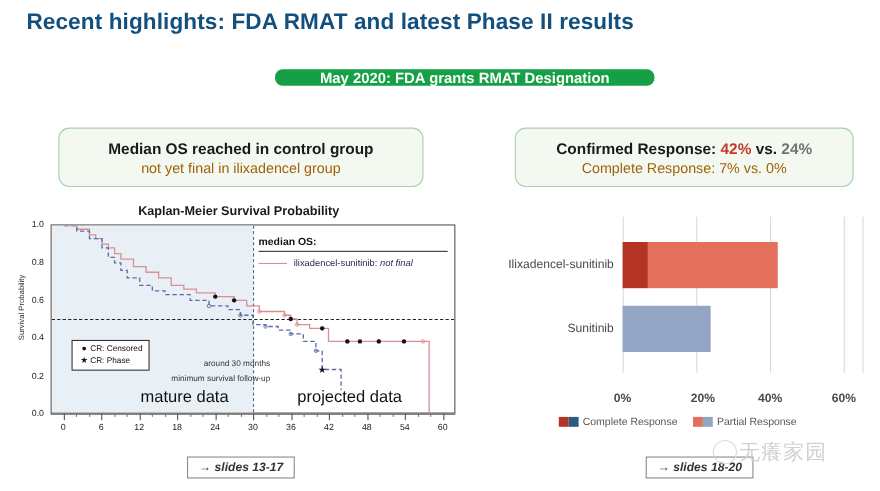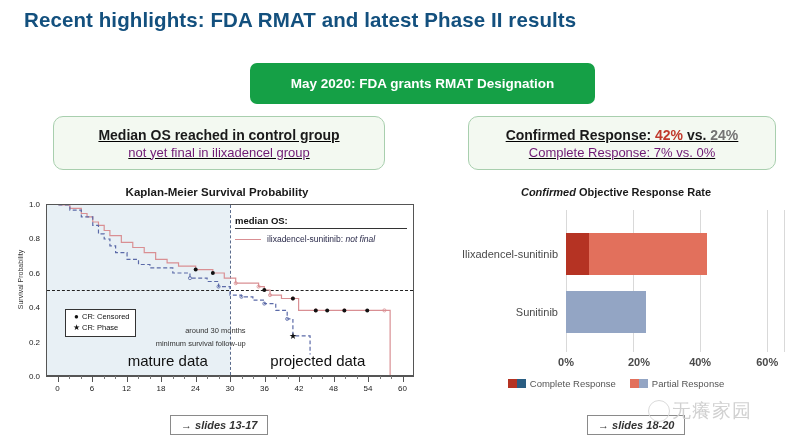--- a/index.html
+++ b/index.html
@@ -12,38 +12,38 @@
 
   
   .title{
     position:absolute;left:24px;top:8px;
     font-size:20.5px;font-weight:bold;color:#13507e;
     letter-spacing:0.1px;white-space:nowrap;
   }
 
   
   .banner{
-    position:absolute;left:250px;top:63px;width:345px;height:41px;
+    position:absolute;left:250px;top:63px;width:345px;height:15px;
     background:#15a046;border-radius:7px;
     display:flex;align-items:center;justify-content:center;
   }
   .banner-text{
     color:#ffffff;font-size:13.5px;font-weight:bold;white-space:nowrap;
   }
 
   
   .callout{
     position:absolute;border:1px solid #a8cfae;border-radius:10px;
     background:#f3f9f1;display:flex;flex-direction:column;
-    align-items:center;justify-content:center;text-decoration:underline;
+    align-items:center;justify-content:center;
   }
   .callout.left{left:53px;top:116px;width:330px;height:52px;}
   .callout.right{left:468px;top:116px;width:306px;height:52px;}
   .callout-main{font-size:14px;font-weight:bold;color:#1a1a1a;white-space:nowrap;}
-  .callout-sub{font-size:13px;color:#701a75;margin-top:2px;white-space:nowrap;}
+  .callout-sub{font-size:13px;color:#a16207;margin-top:2px;white-space:nowrap;}
   .hl-red{color:#c0392b;font-weight:bold;}
   .hl-blue{color:#737373;font-weight:bold;}
 
   
   .km-wrap{position:absolute;left:8px;top:186px;width:418px;height:215px;}
   .km-title{
     position:absolute;left:0;top:0;width:418px;text-align:center;
     font-size:11.5px;font-weight:bold;color:#1a1a1a;
   }
   .km-ylabel{
@@ -117,21 +117,21 @@
   
   .km-svg{position:absolute;left:0;top:0;width:100%;height:100%;}
 
   
   .bar-wrap{position:absolute;left:440px;top:186px;width:352px;height:215px;}
   .bar-title{
     position:absolute;left:0;top:0;width:352px;text-align:center;
     font-size:11px;color:#1a1a1a;font-weight:bold;
   }
   .bar-title .it{font-style:italic;}
-  .bar-plot{position:absolute;left:0;top:24px;width:352px;height:142px;}
+  .bar-plot{position:absolute;left:0;top:11px;width:352px;height:142px;}
   .grid-line{position:absolute;top:0;height:142px;width:0;border-left:1px solid #d9d9d9;}
   .bar-cat{
     position:absolute;right:calc(100% - 126px);
     font-size:11px;color:#4a4a4a;white-space:nowrap;
     transform:translateY(-50%);text-align:right;padding-right:8px;
   }
   .bar-seg{position:absolute;height:42px;transform:translateY(-50%);}
   .bar-xaxis{position:absolute;left:0;top:170px;width:352px;height:18px;}
   .bar-xtick{
     position:absolute;font-size:11px;font-weight:bold;color:#4a4a4a;
@@ -302,23 +302,20 @@
         <div class="km-xtick" style="left: 184px;">30</div>
         <div class="km-xtick" style="left: 218.5px;">36</div>
         <div class="km-xtick" style="left: 253px;">42</div>
         <div class="km-xtick" style="left: 287.5px;">48</div>
         <div class="km-xtick" style="left: 322px;">54</div>
         <div class="km-xtick" style="left: 356.5px;">60</div>
       </div>
   </div>
 
   <div class="bar-wrap">
-    <div class="bar-title">
-      <span class="it">Confirmed</span><span> Objective Response Rate</span>
-    </div>
 
     <div class="bar-plot">
         <div class="grid-line" style="left: 126px;"></div>
         <div class="grid-line" style="left: 193.077px;"></div>
         <div class="grid-line" style="left: 260.154px;"></div>
         <div class="grid-line" style="left: 327.231px;"></div>
         <div class="grid-line" style="left: 344px;"></div>
         <div class="bar-cat" style="top: 44px;">Ilixadencel-sunitinib</div>
         <div class="bar-seg" style="left: 126px; width: 23.4769px; top: 44px; background: rgb(181, 51, 35);"></div>
         <div class="bar-seg" style="left: 149.477px; width: 117.385px; top: 44px; background: rgb(226, 112, 92);"></div>

